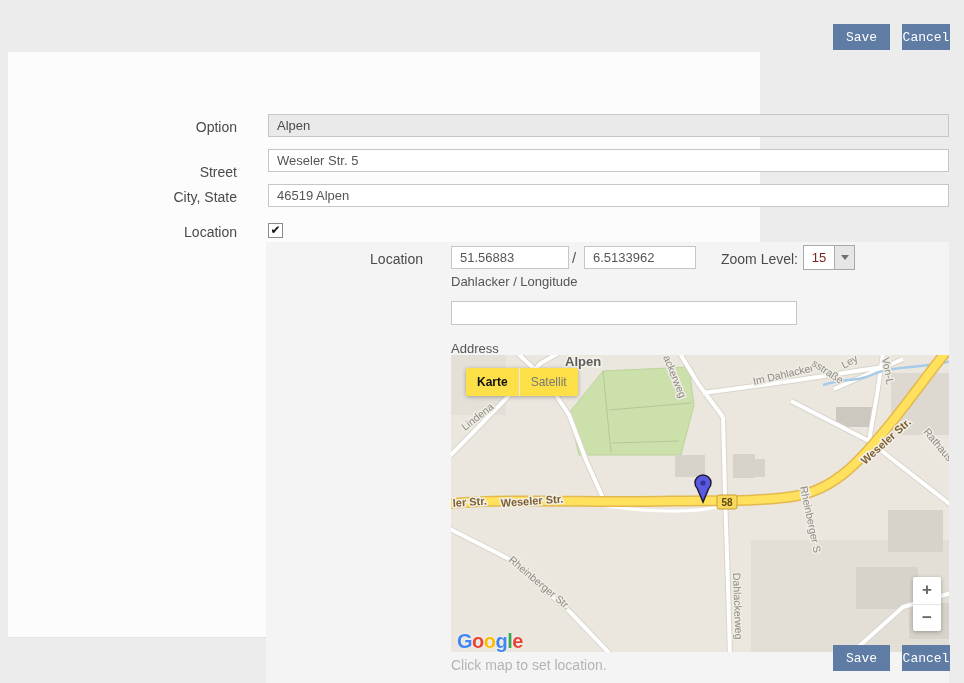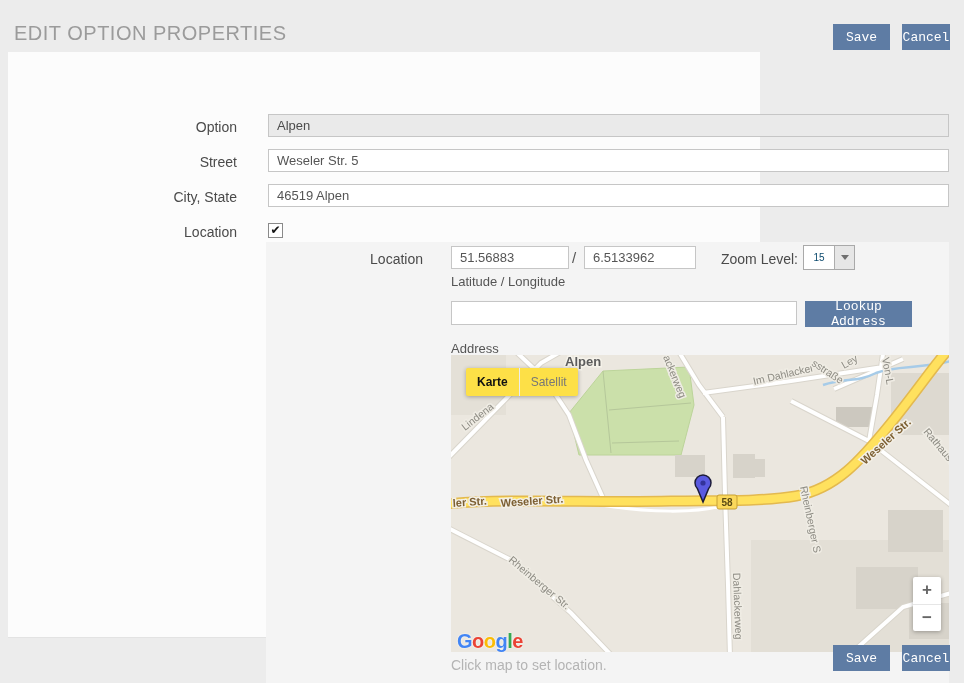--- a/index.html
+++ b/index.html
@@ -31,21 +31,21 @@
   .checkbox{position:absolute;left:260px;top:171px;width:15px;height:15px;background:#fff;border:1px solid #8a8a8a;
             font-size:12px;line-height:13px;text-align:center;color:#111;cursor:pointer;}
 
   .subpanel{position:absolute;left:258px;top:190px;width:683px;height:443px;background:var(--subpanel-bg);}
   .sublabel{position:absolute;font-size:14px;color:#4a4a4a;}
   .hint{position:absolute;font-size:13px;color:#555;}
   .slash{position:absolute;left:564px;top:197px;font-size:15px;color:#555;}
 
   .fake-select{position:absolute;left:795px;top:193px;width:52px;height:25px;border:1px solid #a9a9a9;background:#fff;
                display:flex;cursor:pointer;}
-  .fake-select .val{flex:1;font-size:10px;color:#0c4a6e;display:flex;align-items:center;justify-content:center;}
+  .fake-select .val{flex:1;font-size:13px;color:#7f1d1d;display:flex;align-items:center;justify-content:center;}
   .fake-select .arrow{width:20px;background:#e6e6e6;border-left:1px solid #adadad;display:flex;align-items:center;justify-content:center;}
   .fake-select .arrow i{display:block;width:0;height:0;border-left:4px solid transparent;border-right:4px solid transparent;border-top:5px solid #6f6f6f;}
 
   .click-hint{position:absolute;left:443px;top:605px;font-size:14px;color:#b4b4b4;}
 
   
   .map{position:absolute;left:443px;top:303px;width:498px;height:297px;background:#ebe7df;overflow:hidden;cursor:crosshair;}
   .map svg{position:absolute;left:0;top:0;}
   .rd-label{font-size:11px;fill:#7d6033;paint-order:stroke;stroke:#f3efe6;stroke-width:3px;font-weight:bold;}
   .ml-label{font-size:10.5px;fill:#8d8b83;paint-order:stroke;stroke:#efece4;stroke-width:3px;}
@@ -71,30 +71,29 @@
   .scalebar{display:inline-block;width:50px;height:6px;border-left:2px solid #565656;border-right:2px solid #565656;
             border-bottom:2px solid #565656;margin-left:6px;}
   .glogo{position:absolute;left:6px;bottom:1px;font-size:20px;letter-spacing:-.5px;font-weight:bold;line-height:20px;
          text-shadow:0 0 2px #fff;cursor:pointer;}
 </style>
 </head>
 <body>
 
 <div class="page">
 
-  <div class="page-title">EDIT OPTION PROPERTIES</div>
   <button class="btn save-top">Save</button>
   <button class="btn cancel-top">Cancel</button>
 
   <div class="panel">
 
     <div class="flabel" style="top:67px;">Option</div>
     <input class="tin ro" style="left: 260px; top: 62px; width: 681px;" readonly="" value="Alpen">
 
-    <div class="flabel" style="top:102px;">Street</div>
+    <div class="flabel" style="top:112px;">Street</div>
     <input class="tin" style="left: 260px; top: 97px; width: 681px;" value="Weseler Str. 5">
 
     <div class="flabel" style="top:137px;">City, State</div>
     <input class="tin" style="left: 260px; top: 132px; width: 681px;" value="46519 Alpen">
 
     <div class="flabel" style="top:172px;">Location</div>
     <div class="checkbox">
       <span>✔</span>
     </div>
 
@@ -106,24 +105,23 @@
     <input class="tin" style="left: 576px; top: 194px; width: 112px;" value="6.5133962">
 
     <div class="sublabel" style="left:690px;top:199px;width:100px;text-align:right;">Zoom Level:</div>
     <div class="fake-select">
       <span class="val">15</span>
       <span class="arrow">
           <i></i>
         </span>
     </div>
 
-    <div class="hint" style="left:443px;top:222px;">Latitude / Longitude</div>
+    <div class="hint" style="left:443px;top:222px;">Dahlacker / Longitude</div>
 
     <input class="tin" style="left: 443px; top: 249px; width: 346px; height: 24px;" value="">
-    <button class="btn" style="left:797px;top:249px;width:107px;position:absolute;">Lookup Address</button>
 
     <div class="hint" style="left:443px;top:289px;">Address</div>
 
     <div class="map">
       <svg width="498" height="297" viewBox="0 0 498 297">
 
         <rect x="0" y="0" width="55" height="60" fill="#e4e0d7"></rect>
         <rect x="300" y="185" width="200" height="117" fill="#e3dfd6"></rect>
         <rect x="440" y="18" width="60" height="62" fill="#ddd9d0"></rect>
 

